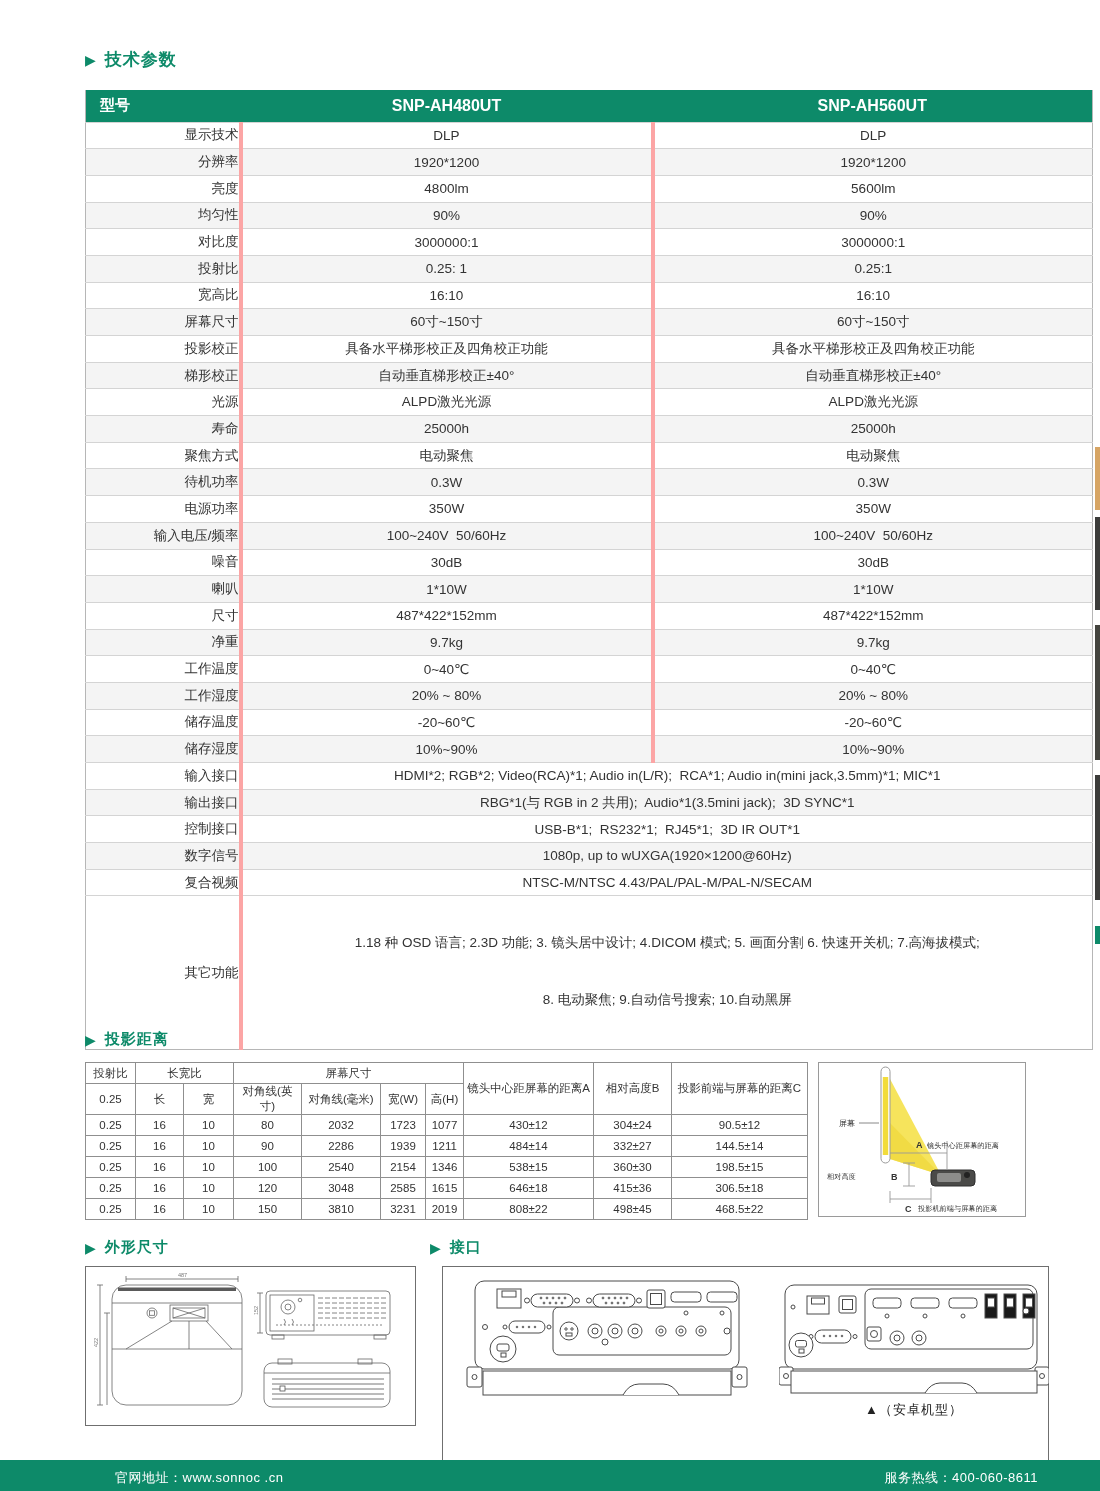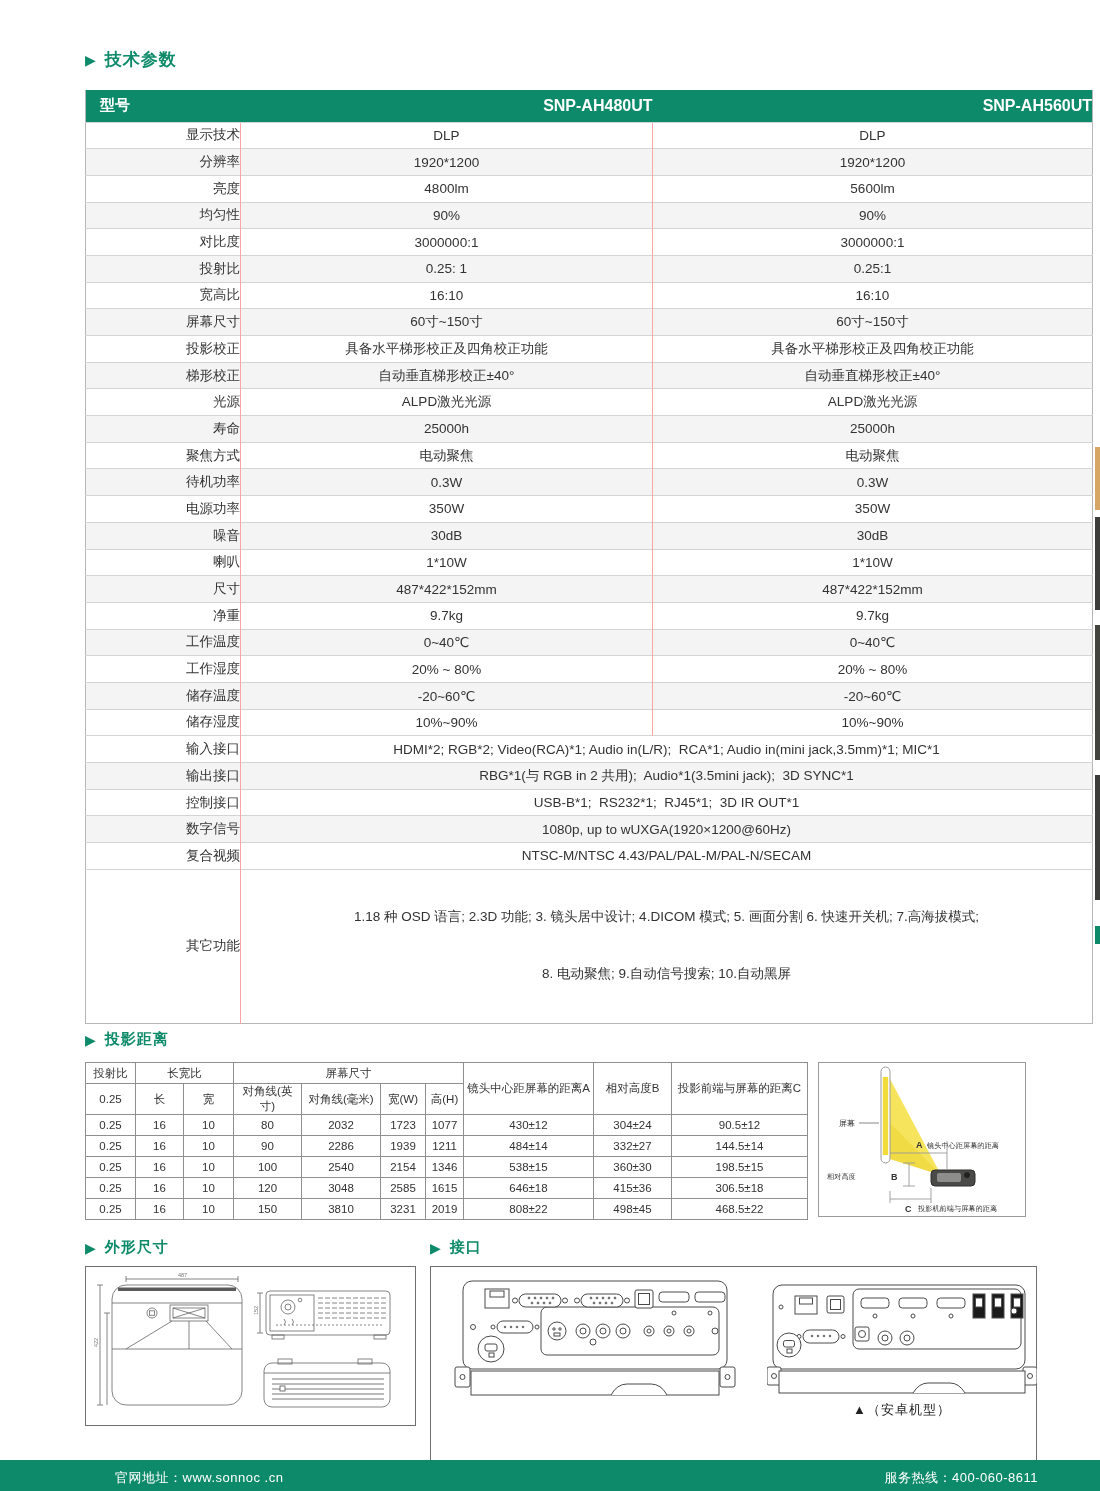--- a/index.html
+++ b/index.html
@@ -9,38 +9,38 @@
   #page{position:relative;width:1100px;height:1491px;background:#fff;overflow:hidden;margin:0 auto}
 
   .sec-title{position:absolute;display:flex;align-items:center;gap:8px;color:var(--green);font-weight:bold;font-size:17px;letter-spacing:1px}
   .sec-title .arrow{font-size:14px;line-height:1}
   .sec-title.small{font-size:15px}
 
   table{border-collapse:collapse;table-layout:fixed}
 
   
   .spec-table{position:absolute;left:85px;top:90px;width:1008px;border:1px solid #b6b6b6;border-top:none}
-  .spec-table thead th{background:var(--green);color:#fff;font-size:16px;font-weight:bold;height:32px;text-align:right}
+  .spec-table thead th{background:var(--green);color:#fff;font-size:16px;font-weight:bold;height:32px;text-align:center}
   .spec-table thead th.label-col{text-align:left;padding-left:14px;font-size:15px}
   .spec-table td{height:26.7px;font-size:13.5px;color:#333;text-align:center;border-top:1px solid #d4d4d4;overflow:hidden}
   .spec-table td.label{text-align:right;padding-left:14px}
-  .spec-table td.val{border-left:1px solid #fca5a5;white-space:pre-wrap}
+  .spec-table td.val{border-left:4px solid #fca5a5;white-space:pre-wrap}
   .zebra tr:nth-child(even){background:var(--row-alt)}
   .spec-table .other-cell{height:auto;padding:3px 2px 6px}
   .spec-table .other-cell div{line-height:27px;white-space:pre-wrap}
 
   
   .proj-table{position:absolute;left:85px;top:1062px;width:723px}
   .proj-table th,.proj-table td{border:1px solid #8f8f8f;font-weight:normal;font-size:11.5px;color:#333;text-align:center;height:21px;padding:0 1px;background:#fff;overflow:hidden}
 
   .diagram-box{position:absolute;left:818px;top:1062px;width:208px;height:155px;border:1px solid #9a9a9a;background:#fff}
 
   .outline-box{position:absolute;border:1px solid #6f6f6f;background:#fff}
   #dims-box{left:85px;top:1266px;width:331px;height:160px}
-  #ports-box{left:430px;top:1266px;width:607px;height:204px}
+  #ports-box{left:442px;top:1266px;width:607px;height:204px}
   #ports-box .caption{position:absolute;left:336px;top:134px;width:270px;text-align:center;font-size:13px;color:#222;letter-spacing:1px}
 
   .footer{position:absolute;left:0;top:1460px;width:1100px;height:36px;background:var(--green);color:#fff;display:flex;justify-content:space-between;align-items:center;padding:0 62px 0 115px;font-size:13px;letter-spacing:.5px}
 
   .edge{position:absolute;left:1095px;width:5px}
   svg{display:block}
 </style>
 </head>
 <body>
 
@@ -149,20 +149,25 @@
           <td class="val">0.3W</td>
           <td class="val">0.3W</td>
         </tr>
 
         <tr>
           <td class="label">电源功率</td>
           <td class="val">350W</td>
           <td class="val">350W</td>
         </tr>
 
+        <tr>
+          <td class="label">输入电压/频率</td>
+          <td class="val">100~240V  50/60Hz</td>
+          <td class="val">100~240V  50/60Hz</td>
+        </tr>
 
         <tr>
           <td class="label">噪音</td>
           <td class="val">30dB</td>
           <td class="val">30dB</td>
         </tr>
 
         <tr>
           <td class="label">喇叭</td>
           <td class="val">1*10W</td>

